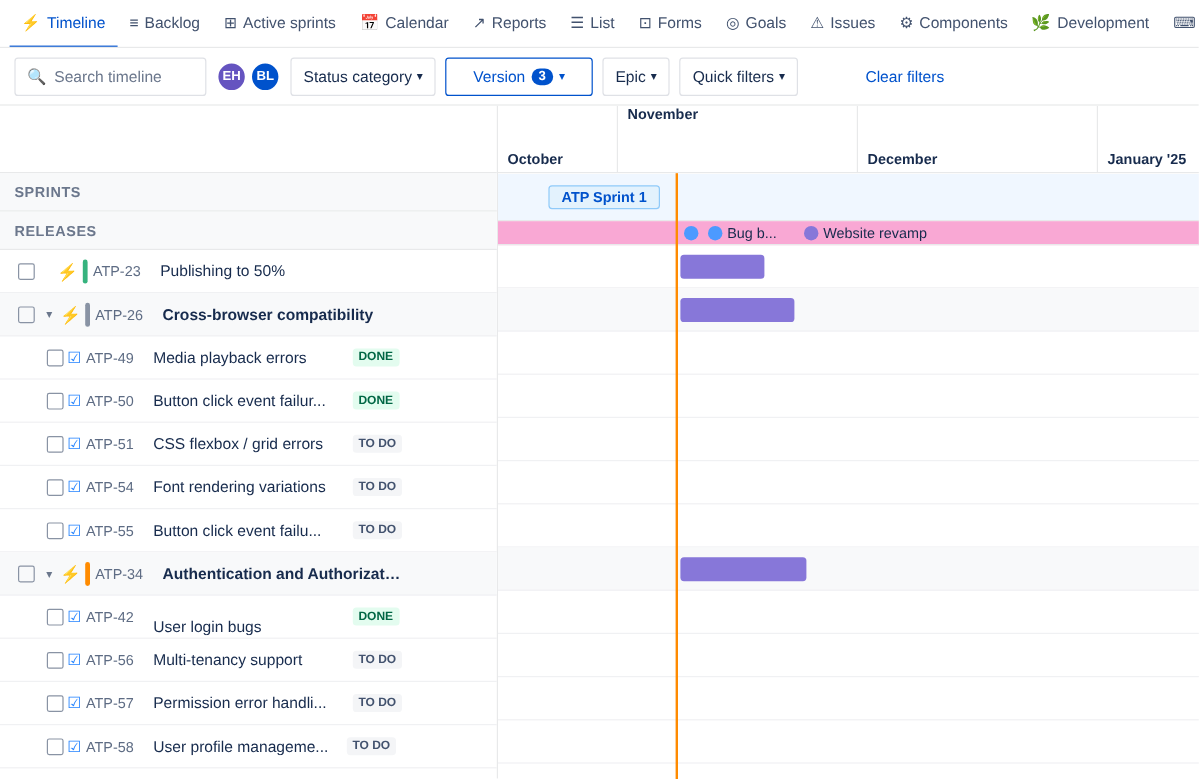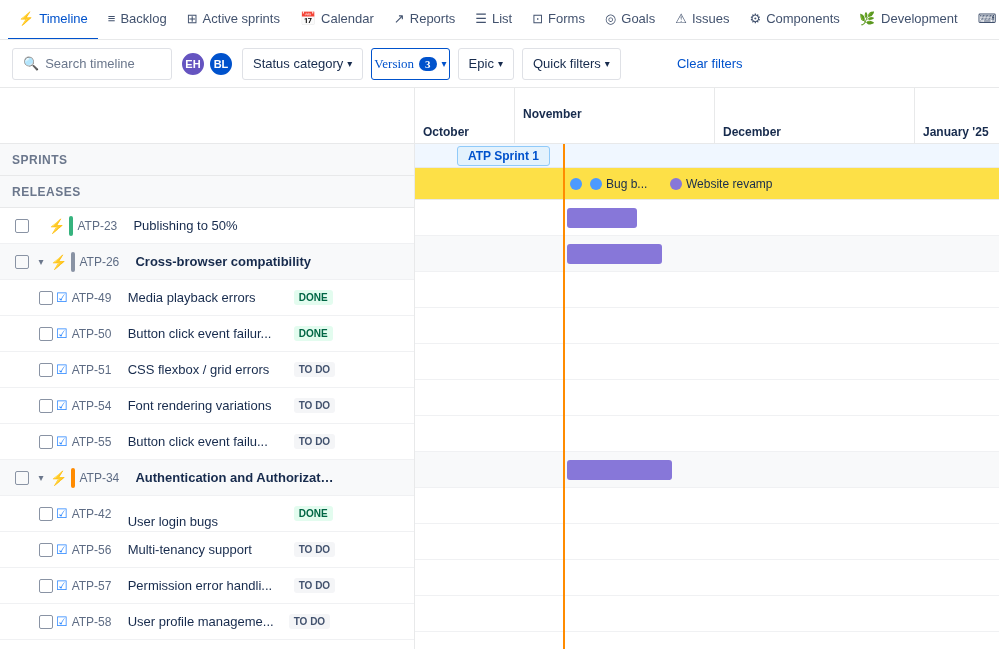--- a/index.html
+++ b/index.html
@@ -8,21 +8,21 @@
     
     .top-nav { display: flex; align-items: center; height: 40px; border-bottom: 1px solid #e8e9ea; padding: 0 8px; gap: 0; overflow: hidden; background: #fff; }
     .nav-item { display: flex; align-items: center; gap: 5px; padding: 0 10px; height: 40px; font-size: 13px; color: #42526e; cursor: pointer; white-space: nowrap; border-bottom: 2px solid transparent; }
     .nav-item.active { color: #0052cc; border-bottom: 2px solid #0052cc; }
 
     
     .filter-bar { display: flex; align-items: center; height: 48px; border-bottom: 1px solid #e8e9ea; padding: 0 12px; gap: 8px; background: #fff; }
     .search-box { display: flex; align-items: center; gap: 6px; border: 1px solid #dfe1e6; border-radius: 3px; padding: 0 10px; height: 32px; width: 160px; color: #6b778c; font-size: 13px; cursor: pointer; }
     .avatar { width: 28px; height: 28px; border-radius: 50%; background: #6554c0; color: #fff; display: flex; align-items: center; justify-content: center; font-size: 11px; font-weight: 600; border: 2px solid #fff; }
     .filter-btn { display: flex; align-items: center; gap: 4px; border: 1px solid #dfe1e6; border-radius: 3px; padding: 0 10px; height: 32px; font-size: 13px; color: #172b4d; cursor: pointer; background: #fff; white-space: nowrap; }
-    .version-btn { background: #fff; border: 1px solid #0052cc; color: #0052cc; border-radius: 3px; padding: 0 2px; height: 32px; display: flex; align-items: center; gap: 5px; font-size: 13px; cursor: pointer; white-space: nowrap; font-family: Liberation Serif, serif; }
+    .version-btn { background: #fff; border: 1px solid #0052cc; color: #0052cc; border-radius: 3px; padding: 0 22px; height: 32px; display: flex; align-items: center; gap: 5px; font-size: 13px; cursor: pointer; white-space: nowrap; }
     .version-badge { background: #0052cc; color: #fff; border-radius: 10px; padding: 1px 6px; font-size: 11px; font-weight: 600; }
     .clear-btn { color: #0052cc; font-size: 13px; cursor: pointer; padding: 0 4px; background: none; border: none; white-space: nowrap; margin-left: 44px; }
 
     
     .main { display: flex; height: calc(649px - 40px - 48px); overflow: hidden; }
     .task-panel { width: 415px; min-width: 415px; border-right: 1px solid #e8e9ea; overflow-y: auto; overflow-x: hidden; }
     .timeline-panel { flex: 1; overflow-x: hidden; overflow-y: auto; position: relative; }
 
     
     .section-label { padding: 8px 12px; font-size: 12px; font-weight: 700; color: #6b778c; text-transform: uppercase; letter-spacing: 0.5px; background: #f8f9fa; display: flex; align-items: center; gap: 6px; height: 32px; border-bottom: 1px solid #e8e9ea; }
@@ -282,40 +282,40 @@
     </div>
 
   </div>
 
   <div class="timeline-panel">
 
     <div style="display:flex;height:56px;border-bottom:1px solid #e8e9ea;position:sticky;top:0;background:#fff;z-index:10;">
       <div style="width:100px;border-right:1px solid #e8e9ea;display:flex;align-items:flex-end;padding:0 8px 4px;font-size:12px;font-weight:600;color:#172b4d;">
         <span>October</span>
       </div>
-      <div style="width:200px;border-right:1px solid #e8e9ea;display:flex;align-items:center;padding:0 8px 4px;font-size:12px;font-weight:600;color:#172b4d;">
+      <div style="width:200px;border-right:1px solid #e8e9ea;display:flex;align-items:flex-start;padding:0 8px 4px;font-size:12px;font-weight:600;color:#172b4d;">
         <span>November</span>
       </div>
       <div style="width:200px;border-right:1px solid #e8e9ea;display:flex;align-items:flex-end;padding:0 8px 4px;font-size:12px;font-weight:600;color:#172b4d;">
         <span>December</span>
       </div>
       <div style="flex:1;display:flex;align-items:flex-end;padding:0 8px 4px;font-size:12px;font-weight:600;color:#172b4d;">
         <span>January '25</span>
       </div>
     </div>
 
     <div style="position:relative;">
 
       <div style="position:absolute;top:0;bottom:0;left:148px;width:2px;background:#ff8b00;z-index:20;pointer-events:none;"></div>
 
-      <div style="height:24px;border-bottom:1px solid #e8e9ea;background:#f0f7ff;display:flex;align-items:center;padding:0 8px;position:relative;">
+      <div style="height:40px;border-bottom:1px solid #e8e9ea;background:#f0f7ff;display:flex;align-items:center;padding:0 8px;position:relative;">
         <div style="position:absolute;left:42px;background:#e3f2fd;border:1px solid #90caf9;border-radius:3px;padding:2px 10px;font-size:12px;font-weight:600;color:#0052cc;white-space:nowrap;">ATP Sprint 1</div>
       </div>
 
-      <div style="height:32px;border-bottom:1px solid #e8e9ea;background:#fde047;display:flex;align-items:center;padding:0 8px;position:relative;">
+      <div style="height:20px;border-bottom:1px solid #e8e9ea;background:#f9a8d4;display:flex;align-items:center;padding:0 8px;position:relative;">
         <div style="position:absolute;left:155px;display:flex;align-items:center;gap:4px;">
           <span style="width:12px;height:12px;border-radius:50%;background:#4c9aff;display:inline-block;"></span>
         </div>
         <div style="position:absolute;left:175px;display:flex;align-items:center;gap:4px;">
           <span style="width:12px;height:12px;border-radius:50%;background:#4c9aff;display:inline-block;"></span>
           <span style="font-size:12px;color:#172b4d;">Bug b...</span>
         </div>
         <div style="position:absolute;left:255px;display:flex;align-items:center;gap:4px;">
           <span style="width:12px;height:12px;border-radius:50%;background:#8777d9;display:inline-block;"></span>
           <span style="font-size:12px;color:#172b4d;">Website revamp</span>

